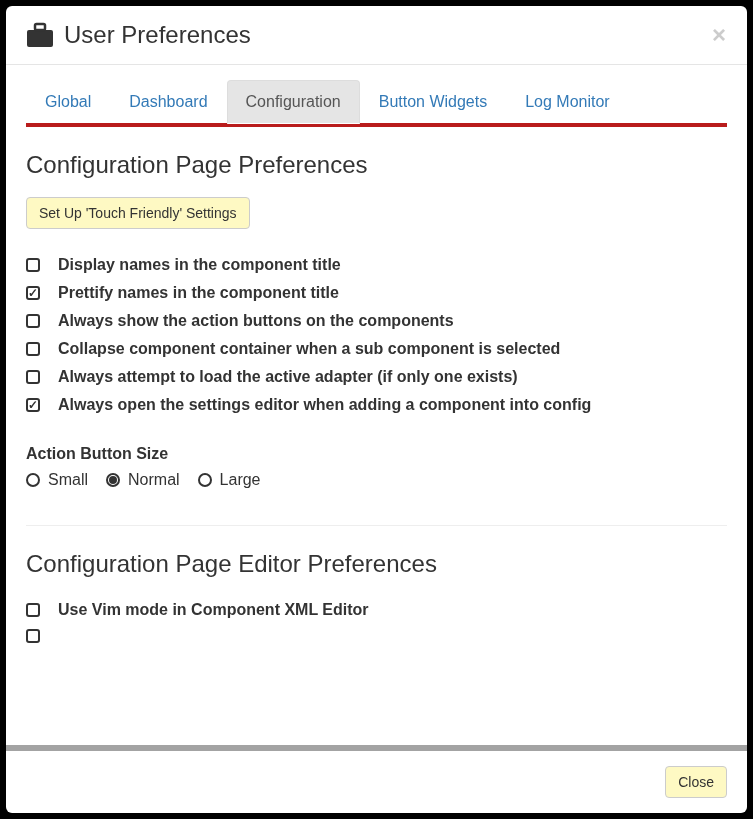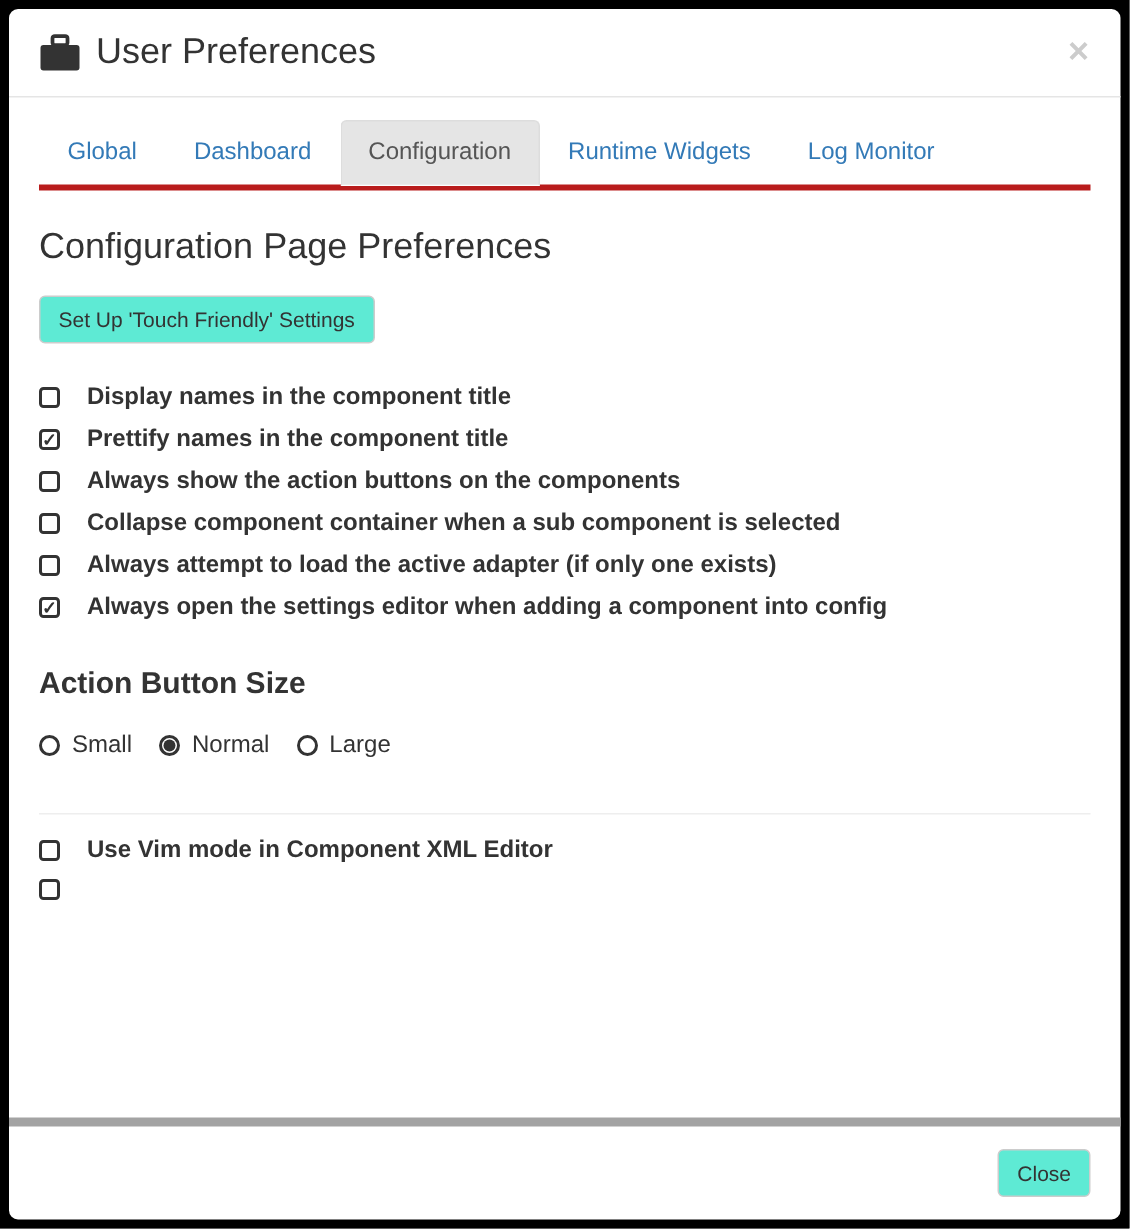--- a/index.html
+++ b/index.html
@@ -79,21 +79,21 @@
     font-size: 24px;
     font-weight: 500;
     color: #333;
     margin: 24px 0 18px 0;
   }
   .btn {
     display: inline-block;
     padding: 7px 12px;
     font-size: 14px;
     color: #333;
-    background: #5eead4;
+    background: #fef9c3;
     border: 1px solid #ccc;
     border-radius: 4px;
     cursor: pointer;
   }
   .options {
     margin-top: 22px;
   }
   .opt-row {
     display: flex;
     align-items: center;
@@ -115,25 +115,25 @@
     content: "✓";
     font-weight: bold;
     line-height: 1;
   }
   .opt-label {
     font-size: 16px;
     font-weight: bold;
     color: #333;
   }
   .sub-heading {
-    font-size: 20px;
+    font-size: 16px;
     font-weight: bold;
     color: #333;
     margin-top: 26px;
-    margin-bottom: 20px;
+    margin-bottom: 8px;
   }
   .radios {
     display: flex;
     gap: 18px;
   }
   .radio-item {
     display: flex;
     align-items: center;
     gap: 8px;
   }
@@ -186,21 +186,21 @@
       </h1>
       <span class="close-x">×</span>
     </div>
 
     <div class="modal-body">
 
       <div class="tabs">
         <div class="tab">Global</div>
         <div class="tab">Dashboard</div>
         <div class="tab active">Configuration</div>
-        <div class="tab">Runtime Widgets</div>
+        <div class="tab">Button Widgets</div>
         <div class="tab">Log Monitor</div>
       </div>
 
       <h2 class="section">Configuration Page Preferences</h2>
 
       <button class="btn">Set Up 'Touch Friendly' Settings</button>
 
       <div class="options">
         <div class="opt-row">
           <span class="cbox"></span>
@@ -239,20 +239,21 @@
           <span class="radio-label">Normal</span>
         </div>
         <div class="radio-item">
           <span class="radio"></span>
           <span class="radio-label">Large</span>
         </div>
       </div>
 
       <hr class="divider">
 
+      <h2 class="section">Configuration Page Editor Preferences</h2>
 
       <div class="options" style="margin-top:10px">
         <div class="opt-row">
           <span class="cbox"></span>
           <span class="opt-label">Use Vim mode in Component XML Editor</span>
         </div>
         <div class="opt-row">
           <span class="cbox"></span>
         </div>
       </div>

